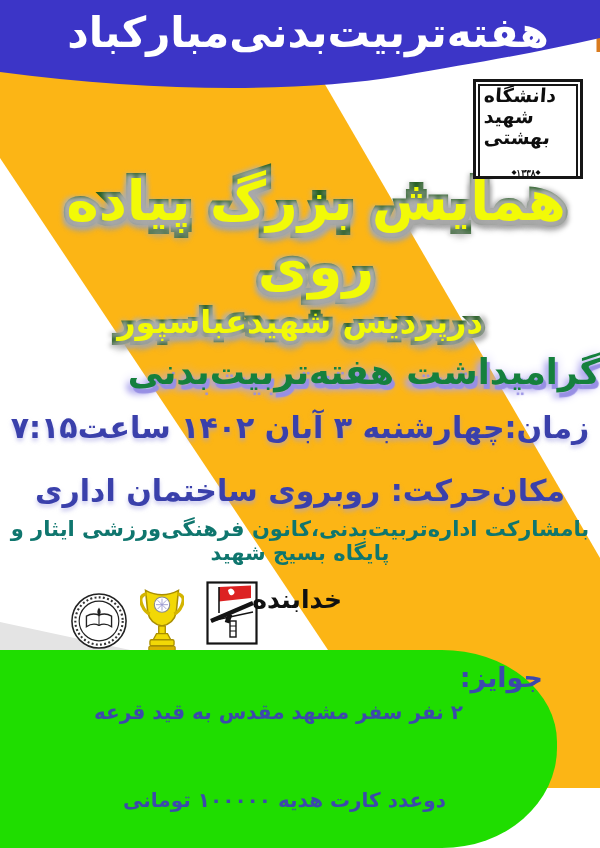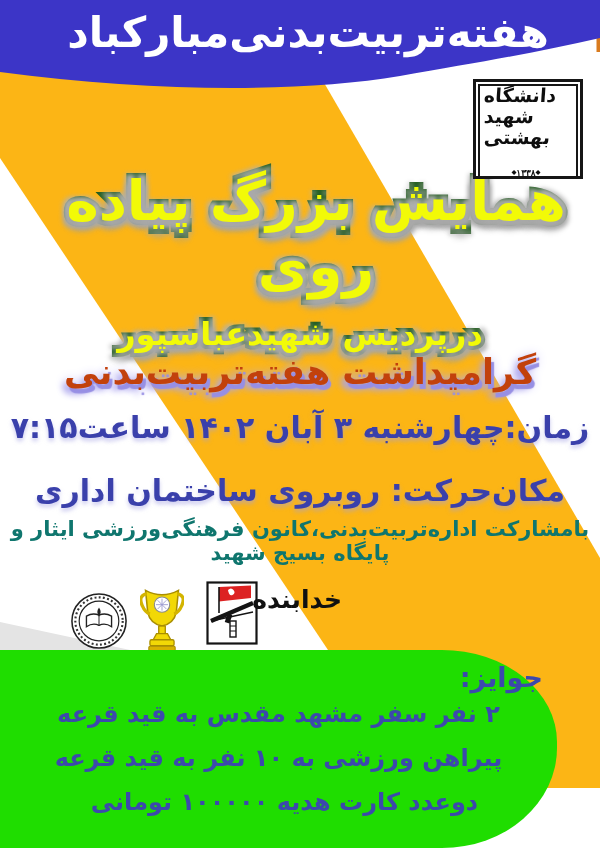--- a/index.html
+++ b/index.html
@@ -34,26 +34,26 @@
 
   
   .main-title{position:absolute;top:168px;left:0;right:0;text-align:center;z-index:2;}
   .cloud{
     color:#f2fa07;font-weight:bold;
     -webkit-text-stroke:10px #215c1e;
     paint-order:stroke fill;
     text-shadow:6px 6px 5px #a9a9a9,-6px 6px 5px #a9a9a9,6px -4px 5px #b2b2b2,-6px -4px 5px #b2b2b2,0 8px 7px #9f9f9f;
   }
   .title-l1{font-size:55px;line-height:66px;letter-spacing:1px;padding-left:32px;}
-  .title-l2{font-size:32px;line-height:40px;-webkit-text-stroke-width:8px;margin-top:14px;}
+  .title-l2{font-size:32px;line-height:40px;-webkit-text-stroke-width:8px;margin-top:2px;}
 
   
   .subtitle{
-    position:absolute;top:352px;left:0;right:0;text-align:center;z-index:2;
-    font-size:35px;font-weight:bold;color:#c2410c;
+    position:absolute;top:352px;left:0;right:0;text-align:right;z-index:2;
+    font-size:35px;font-weight:bold;color:#15803d;
     text-shadow:3px 5px 1px #978fe4,-3px 5px 6px #a9a2ec,0 2px 12px #b5aef1;
   }
 
   
   .info{
     position:absolute;left:0;right:0;text-align:center;z-index:2;
     font-size:30px;font-weight:bold;color:#3a40ab;
     text-shadow:0 3px 4px rgba(160,158,225,.55);
   }
   .time-line{top:410px;}
@@ -72,21 +72,21 @@
   }
 
   
   .green-box{
     position:absolute;left:0;top:650px;width:557px;height:198px;z-index:5;
     background:#1fdd00;
     border-radius:0 115px 115px 0 / 0 92px 100px 0;
     color:#3c49ac;font-weight:bold;
   }
   .prize-title{position:absolute;top:12px;right:14px;font-size:27px;}
-  .prize-line{position:absolute;left:0;width:100%;text-align:center;font-size:24px;}
+  .prize-line{position:absolute;left:0;width:100%;text-align:center;font-size:20px;}
   .prize-line.p1{top:50px;}
   .prize-line.p2{top:94px;}
   .prize-line.p3{top:138px;margin-left:6px;}
 </style>
 </head>
 <body>
 
 <div id="poster">
 
   <svg class="bg" viewBox="0 0 600 848" aria-hidden="true">
@@ -151,17 +151,16 @@
     <rect x="24" y="40" width="6" height="16" fill="#ffffff" stroke="#141414" stroke-width="1.4"></rect>
     <line x1="24" y1="45" x2="30" y2="45" stroke="#141414" stroke-width="1"></line>
     <line x1="24" y1="50" x2="30" y2="50" stroke="#141414" stroke-width="1"></line>
   </svg>
 
   <div class="base-name">خدابنده</div>
 
   <div class="green-box">
     <div class="prize-title">جوایز:</div>
     <div class="prize-line p1">۲ نفر سفر مشهد مقدس به قید قرعه</div>
-    <div class="prize-line p2">پیراهن ورزشی به ۱۰ نفر به قید قرعه</div>
     <div class="prize-line p3">دوعدد کارت هدیه ۱۰۰۰۰۰ تومانی</div>
   </div>
 
 </div>
 
 </body></html>

